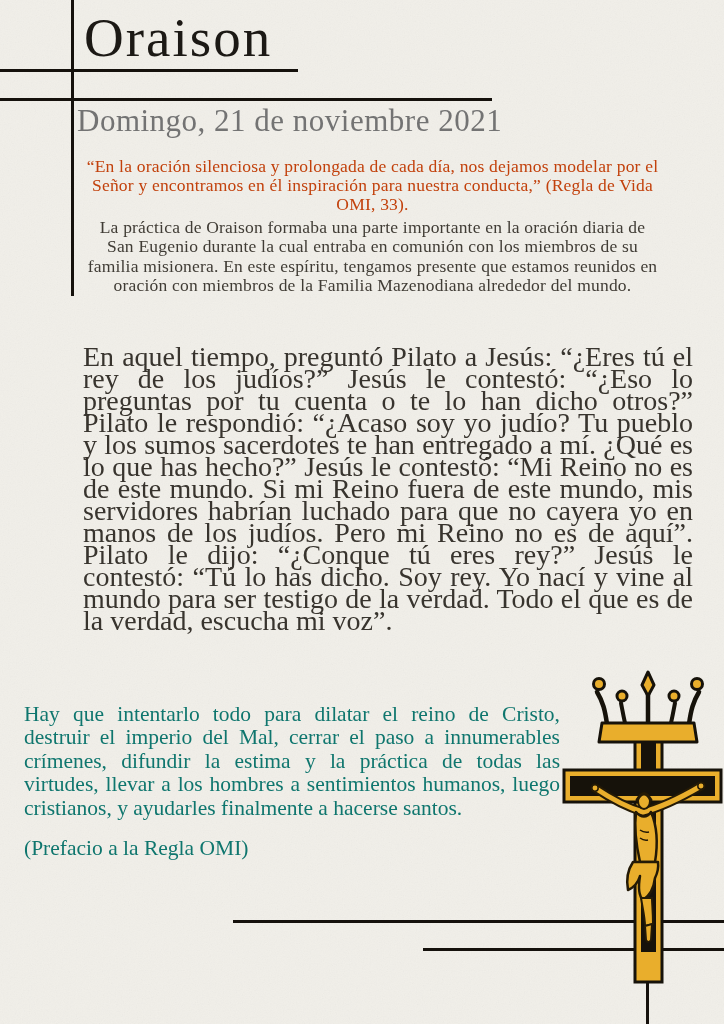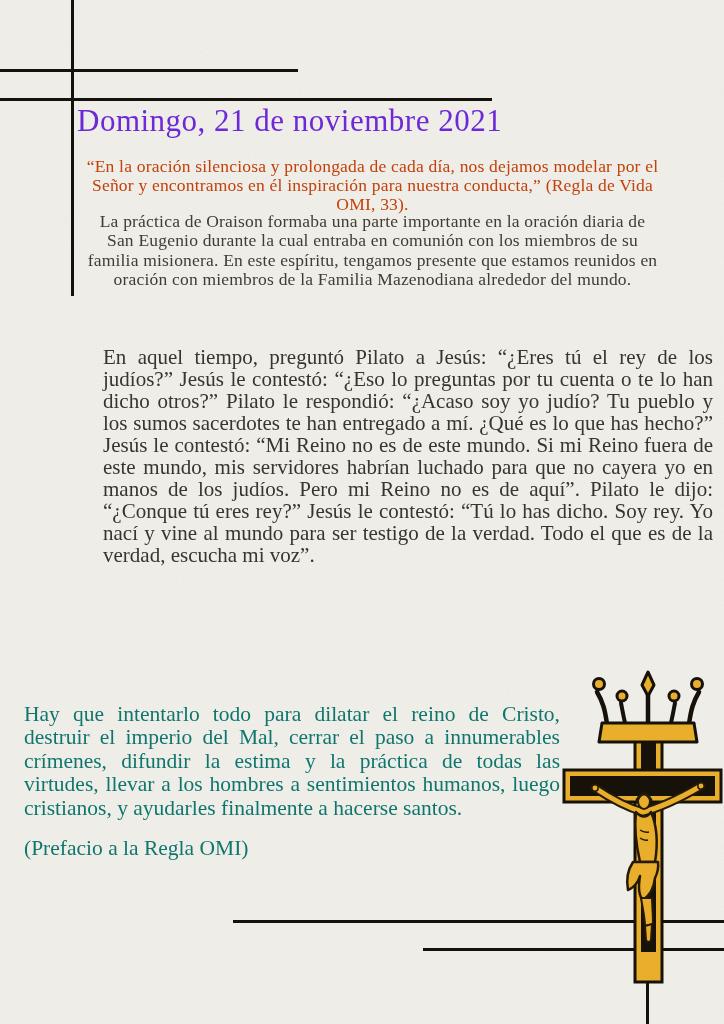--- a/index.html
+++ b/index.html
@@ -20,38 +20,37 @@
   .bottom-rule-b{left:423px;top:948px;width:301px;height:3px;}
   .v-rule-bottom{left:646px;top:982px;width:3px;height:42px;}
 
   .title{
     position:absolute;left:84px;top:8px;z-index:2;
     font-size:55px;line-height:60px;color:#1c1915;
     letter-spacing:2px;
   }
   .date{
     position:absolute;left:77px;top:103px;z-index:2;
-    font-size:31px;line-height:36px;color:#6d28d9;
+    font-size:31px;line-height:36px;color:#737373;
     letter-spacing:0.5px;
   }
   .quote{
     position:absolute;left:85px;top:157px;width:575px;z-index:2;
     font-size:17.5px;line-height:19px;text-align:center;
     color:#c2410c;letter-spacing:0.2px;
   }
   .intro{
-    position:absolute;left:85px;top:212px;width:575px;z-index:2;
+    position:absolute;left:85px;top:218px;width:575px;z-index:2;
     font-size:17.5px;line-height:19.3px;text-align:center;
     color:#403c35;letter-spacing:0.2px;
   }
   .gospel{
     position:absolute;left:83px;top:346px;width:610px;z-index:2;
-    font-size:21px;line-height:22px;text-align:justify;
+    font-size:28px;line-height:22px;text-align:justify;
     color:#38342e;
-    margin-left:20px;
   }
   .gospel-ref{margin-top:1px;text-align:left;}
   .preface{
     position:absolute;left:24px;top:703px;width:536px;z-index:2;
     font-size:21.5px;line-height:23.4px;text-align:justify;
     color:#0f766e;
   }
   .preface-ref{margin-top:17px;text-align:left;}
   .crucifix{
     position:absolute;left:555px;top:660px;width:170px;height:365px;z-index:3;
@@ -70,20 +69,21 @@
     <rect width="724" height="1024" filter="url(#grain)" opacity="0.07"></rect>
   </svg>
 
   <div class="rule v-rule-top"></div>
   <div class="rule title-underline"></div>
   <div class="rule full-rule"></div>
   <div class="rule bottom-rule-a"></div>
   <div class="rule bottom-rule-b"></div>
   <div class="rule v-rule-bottom"></div>
 
+  <div class="title">Oraison</div>
   <div class="date">Domingo, 21 de noviembre 2021</div>
 
   <div class="quote">“En la oración silenciosa y prolongada de cada día, nos dejamos modelar por el Señor y encontramos en él inspiración para nuestra conducta,” (Regla de Vida OMI, 33).</div>
   <div class="intro">La práctica de Oraison formaba una parte importante en la oración diaria de San Eugenio durante la cual entraba en comunión con los miembros de su familia misionera. En este espíritu, tengamos presente que estamos reunidos en oración con miembros de la Familia Mazenodiana alrededor del mundo.</div>
 
   <div class="gospel">
     <div>En aquel tiempo, preguntó Pilato a Jesús: “¿Eres tú el rey de los judíos?” Jesús le contestó: “¿Eso lo preguntas por tu cuenta o te lo han dicho otros?” Pilato le respondió: “¿Acaso soy yo judío? Tu pueblo y los sumos sacerdotes te han entregado a mí. ¿Qué es lo que has hecho?” Jesús le contestó: “Mi Reino no es de este mundo. Si mi Reino fuera de este mundo, mis servidores habrían luchado para que no cayera yo en manos de los judíos. Pero mi Reino no es de aquí”. Pilato le dijo: “¿Conque tú eres rey?” Jesús le contestó: “Tú lo has dicho. Soy rey. Yo nací y vine al mundo para ser testigo de la verdad. Todo el que es de la verdad, escucha mi voz”.</div>
   </div>
 
   <div class="preface">

